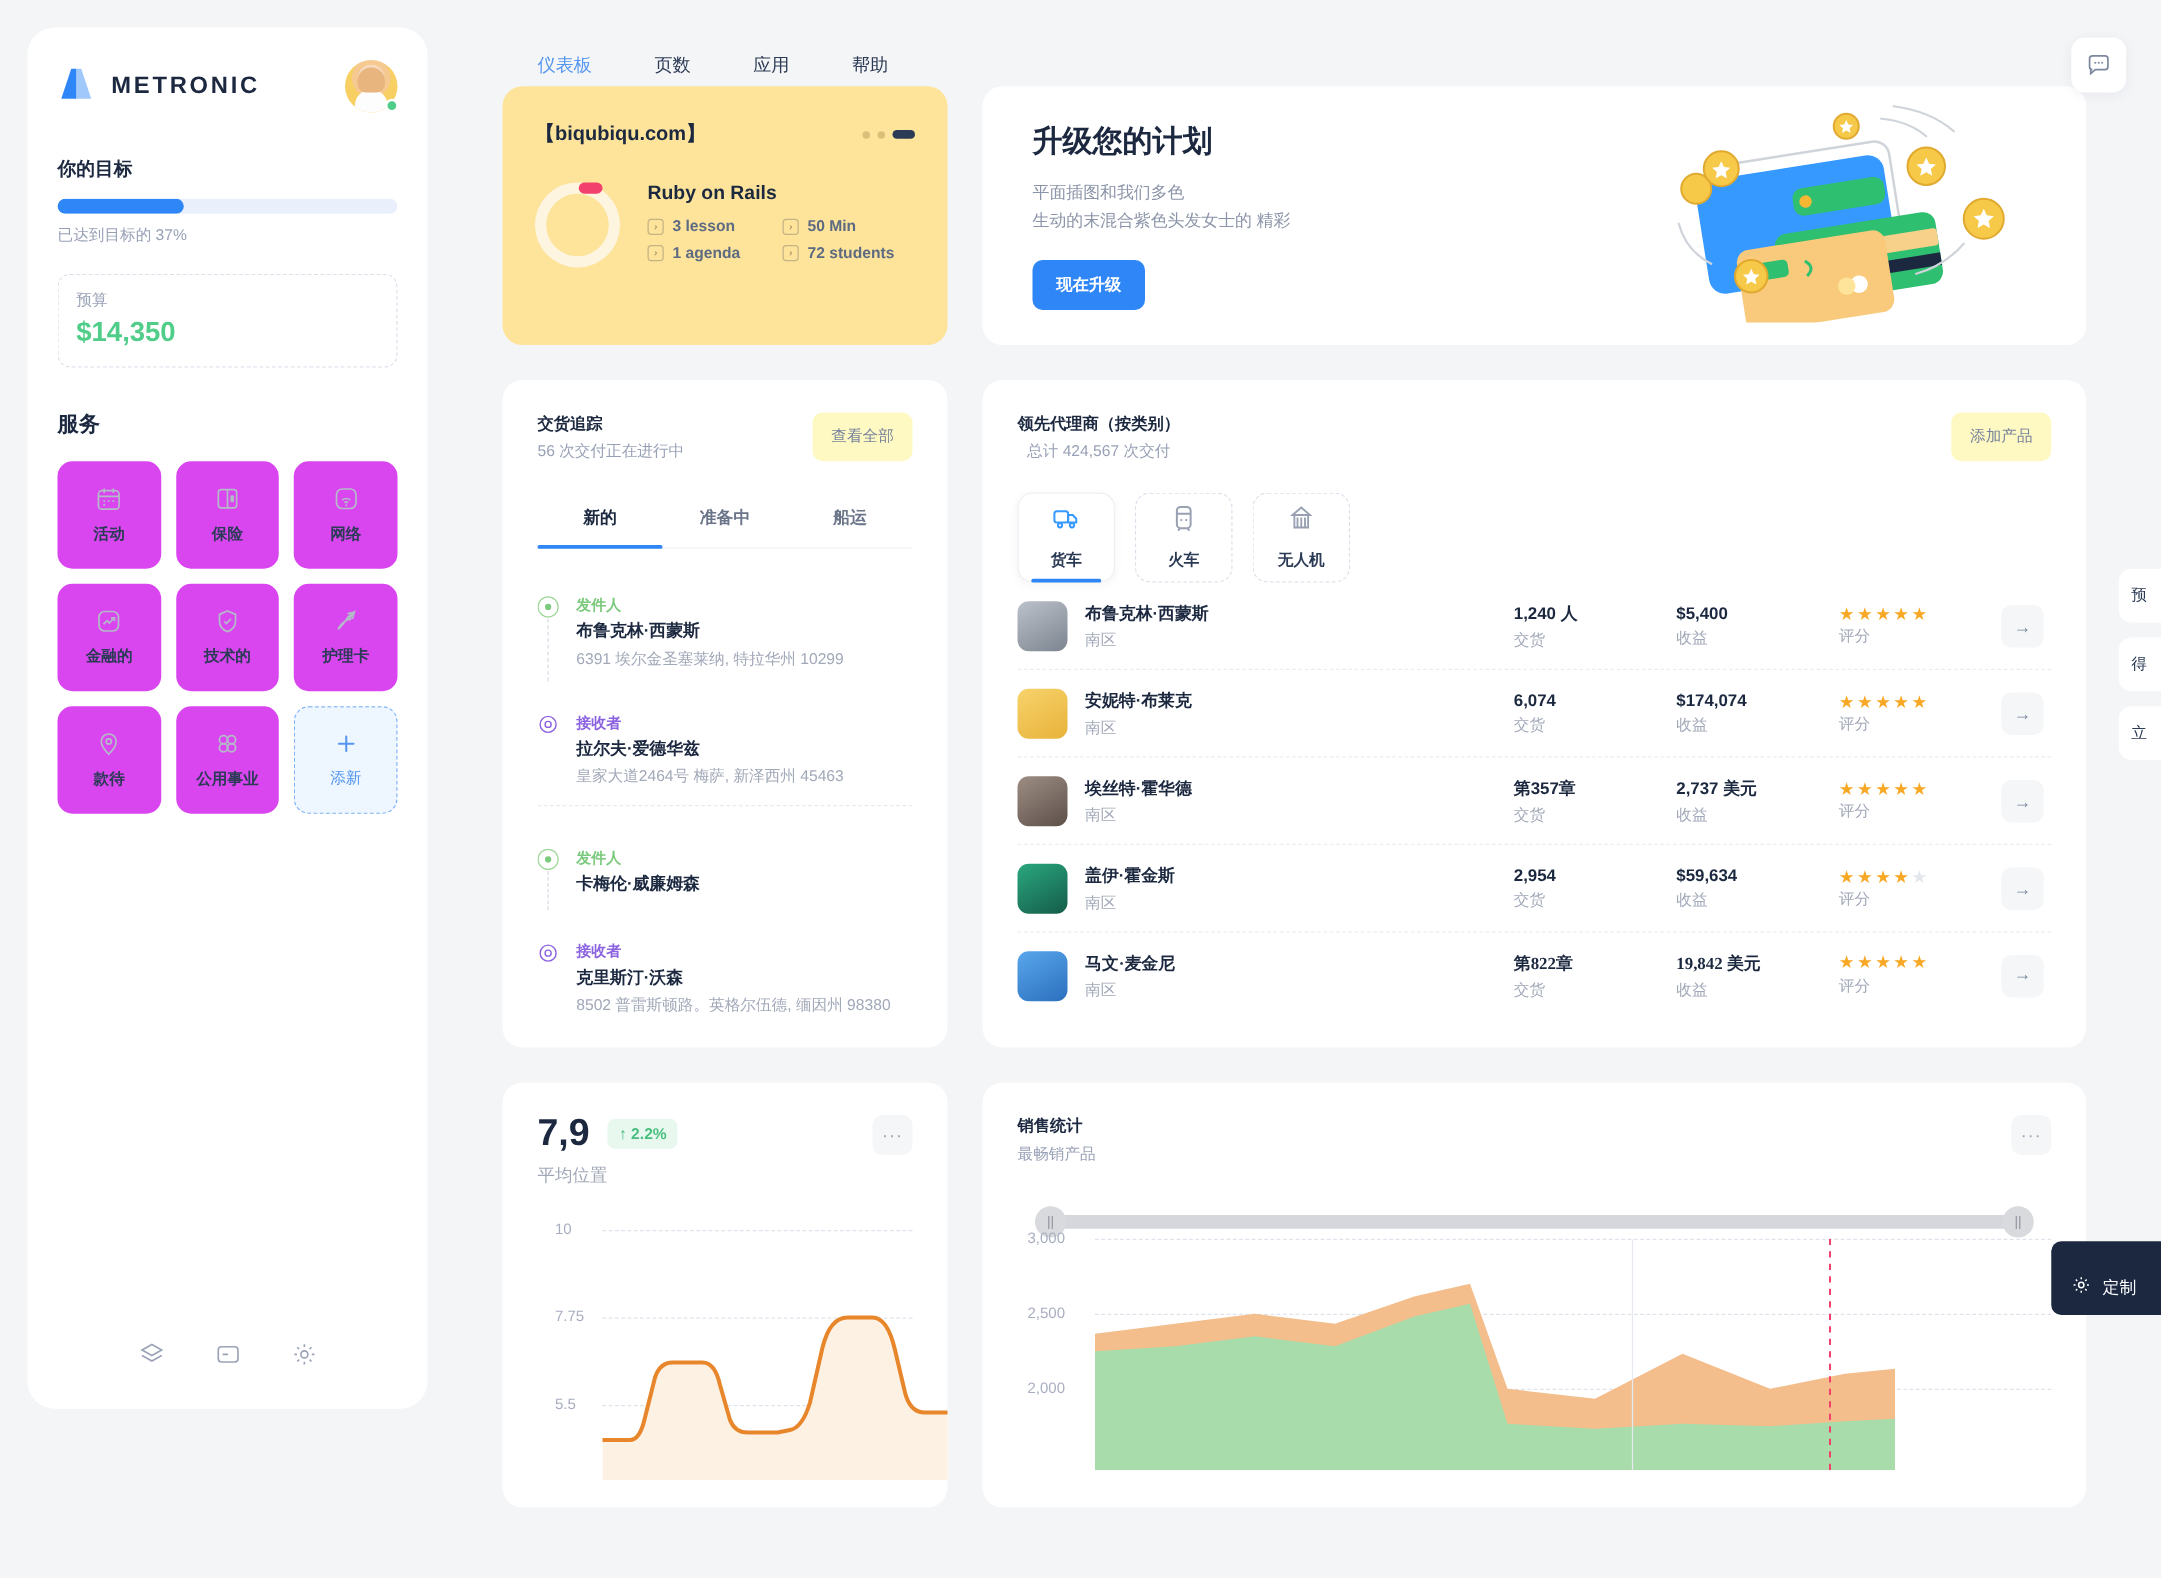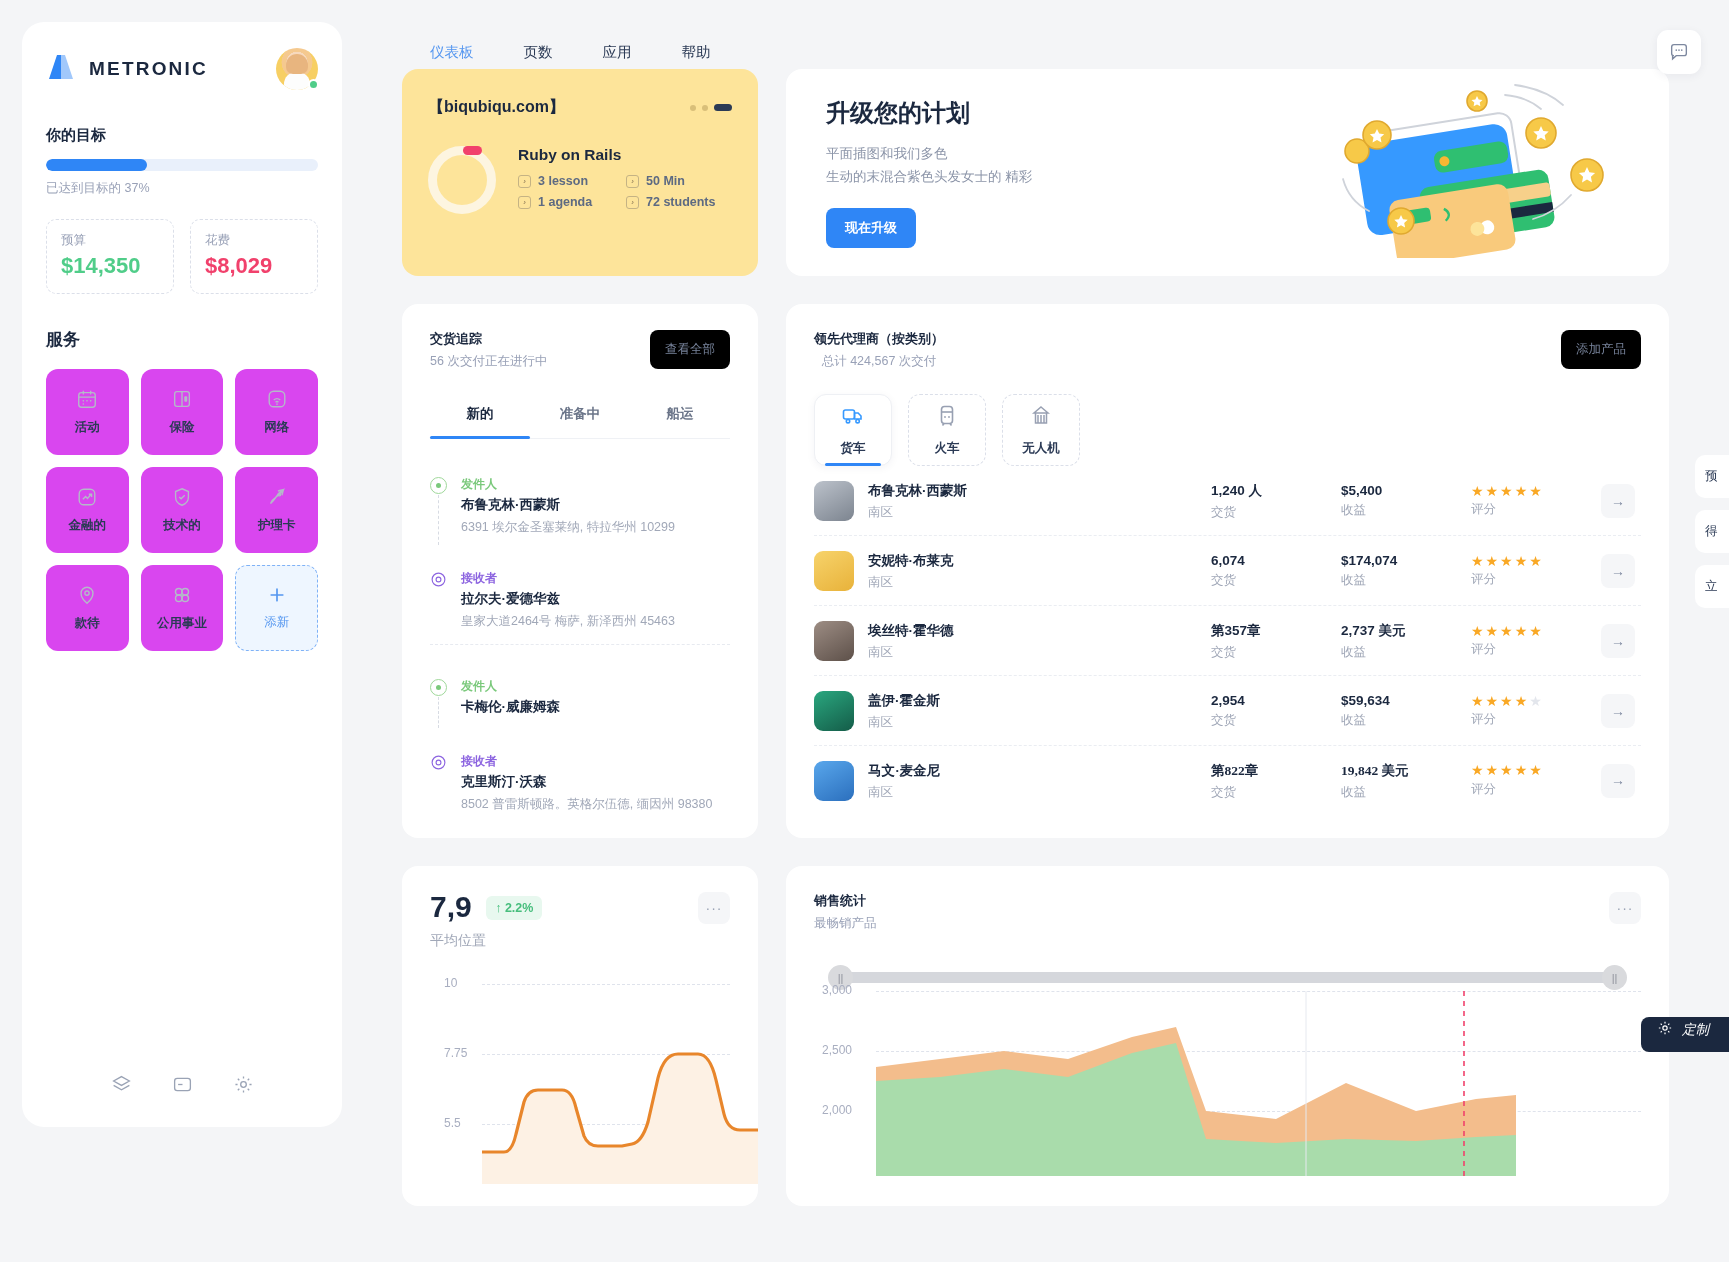--- a/index.html
+++ b/index.html
@@ -120,21 +120,21 @@
     font-size: 13px; font-weight: 600; padding: 11px 19px; border-radius: 8px; cursor: pointer;
     font-family: inherit;
   }
 
   
   .track { padding: 26px 28px 24px 28px; height: 534px; display: flex; flex-direction: column; }
   .card-head { display: flex; align-items: flex-start; justify-content: space-between; }
   .card-title { font-size: 13px; font-weight: 700; font-family: Liberation Serif, serif; }
   .card-sub { font-size: 12.5px; color: #99a1b7; margin-top: 5px; text-align: center; }
   .btn-light {
-    background: #000000; border: none; border-radius: 8px; color: #78849c;
+    background: #fef9c3; border: none; border-radius: 8px; color: #78849c;
     font-size: 12.5px; padding: 11px 15px; cursor: pointer; font-family: inherit; white-space: nowrap;
   }
   .tabs { display: flex; gap: 0; border-bottom: 1px solid #eff1f5; margin-top: 22px; }
   .tab {
     flex: 1; text-align: center; font-size: 13.5px; font-weight: 600; color: #6b7589;
     padding: 13px 0 15px 0; position: relative; cursor: pointer;
   }
   .tab.active { color: #1b283f; }
   .tab.active::after {
     content: ""; position: absolute; left: 0; right: 0; bottom: -1px; height: 3px;
@@ -220,21 +220,21 @@
 
   
   .rail { position: absolute; right: 0; top: 455px; width: 34px; }
   .rail-card {
     background: #fff; border-radius: 10px 0 0 10px; padding: 13px 0 13px 10px;
     font-size: 12.5px; color: #2b3a55; margin-bottom: 12px; white-space: nowrap; overflow: hidden;
   }
   .customize {
     position: absolute; right: 0; bottom: 32px;
     background: #1b283f; color: #fff; border-radius: 8px 0 0 8px;
-    padding: 3px 20px 13px 16px; font-size: 13.5px; display: flex; align-items: center; gap: 9px; cursor: pointer; font-style: italic;
+    padding: 27px 20px 13px 16px; font-size: 13.5px; display: flex; align-items: center; gap: 9px; cursor: pointer;
   }
 </style>
 </head>
 <body>
 
 <div class="app">
 
   <aside class="sidebar">
     <div class="brand-row">
       <div class="brand">
@@ -255,24 +255,20 @@
     <div class="goal-label">你的目标</div>
     <div class="progress-track">
       <div class="progress-fill"></div>
     </div>
     <div class="progress-caption">已达到目标的 37%</div>
 
     <div class="stat-row">
       <div class="stat-box">
         <div class="stat-title">预算</div>
         <div class="stat-value v-green">$14,350</div>
-      </div>
-      <div class="stat-box">
-        <div class="stat-title">花费</div>
-        <div class="stat-value v-red">$8,029</div>
       </div>
     </div>
 
     <div class="services-title">服务</div>
     <div class="svc-grid">
 
       <div class="svc-tile">
         <span class="svc-icon">
           <svg width="22" height="22" viewBox="0 0 24 24" fill="none" stroke="#b4bac8" stroke-width="1.5">
             <rect x="3" y="5" width="18" height="16" rx="3"></rect>

